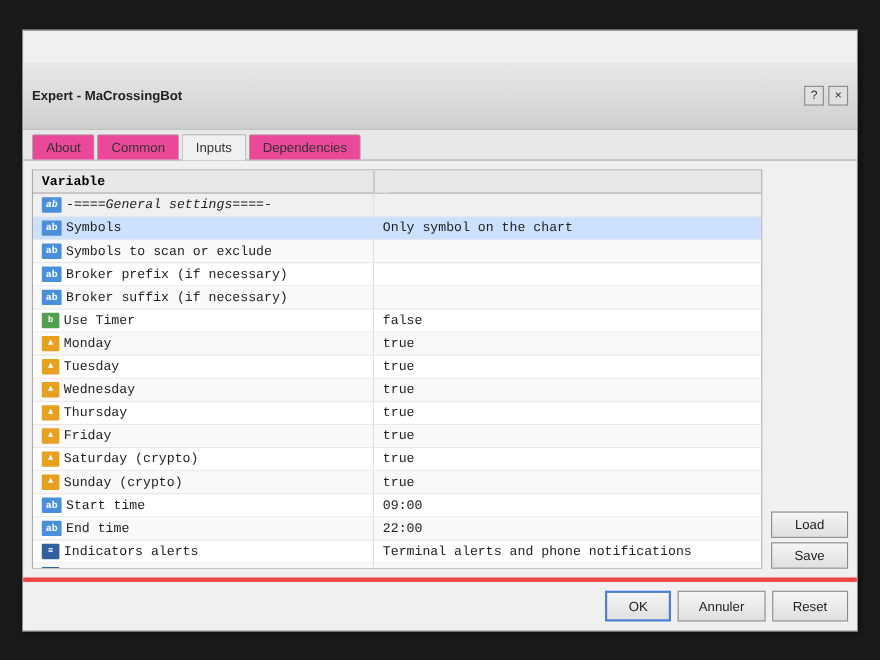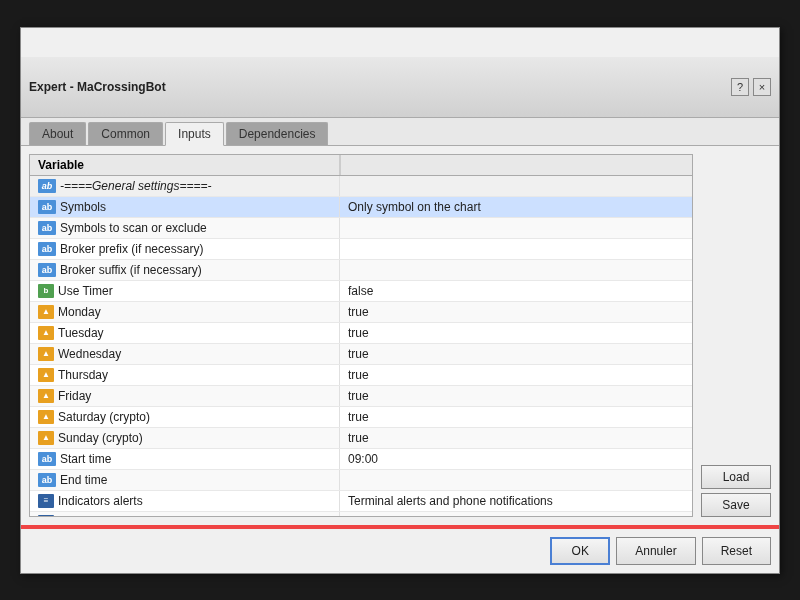--- a/index.html
+++ b/index.html
@@ -53,21 +53,21 @@
     .tabs {
       display: flex;
       background: #e8e8e8;
       border-bottom: 1px solid #aaa;
       padding: 4px 8px 0;
     }
     .tab {
       padding: 4px 12px;
       border: 1px solid #aaa;
       border-bottom: none;
-      background: #a3a3a3;
+      background: #ec4899;
       cursor: pointer;
       margin-right: 2px;
       font-size: 12px;
       color: #333;
       border-radius: 2px 2px 0 0;
     }
     .tab.active {
       background: #f0f0f0;
       border-bottom: 1px solid #f0f0f0;
       margin-bottom: -1px;
@@ -78,20 +78,21 @@
       display: flex;
       padding: 8px;
       gap: 8px;
     }
     .table-container {
       flex: 1;
       border: 1px solid #aaa;
       background: white;
       overflow: hidden;
       position: relative;
+      font-family: Liberation Mono, monospace;
     }
     .table-header {
       display: flex;
       background: #e8e8e8;
       border-bottom: 1px solid #aaa;
     }
     .col-variable {
       flex: 0 0 310px;
       padding: 3px 8px;
       border-right: 1px solid #ccc;
@@ -351,20 +352,21 @@
               <span>Start time</span>
             </div>
             <div class="cell-value">09:00</div>
           </div>
 
           <div class="table-row alt">
             <div class="cell-variable">
               <span class="icon-ab">ab</span>
               <span>End time</span>
             </div>
+            <div class="cell-value">22:00</div>
           </div>
 
           <div class="table-row">
             <div class="cell-variable">
               <span class="icon-bool" style="background:#3060a0;">≡</span>
               <span>Indicators alerts</span>
             </div>
             <div class="cell-value">Terminal alerts and phone notifications</div>
           </div>
 

